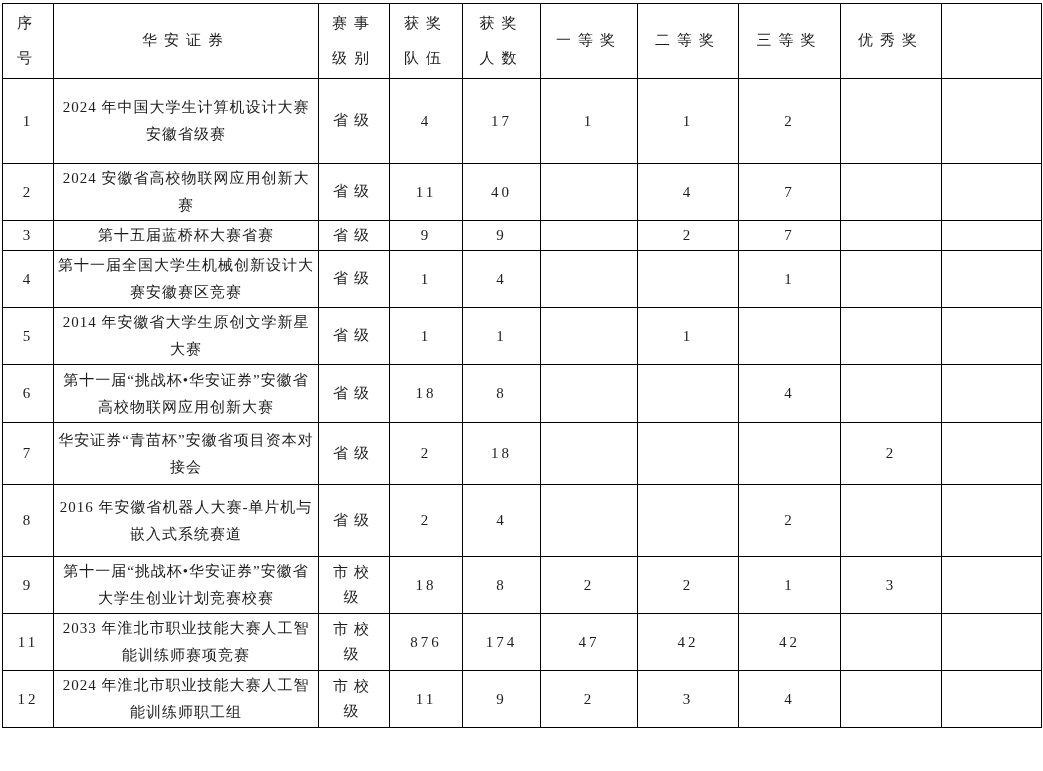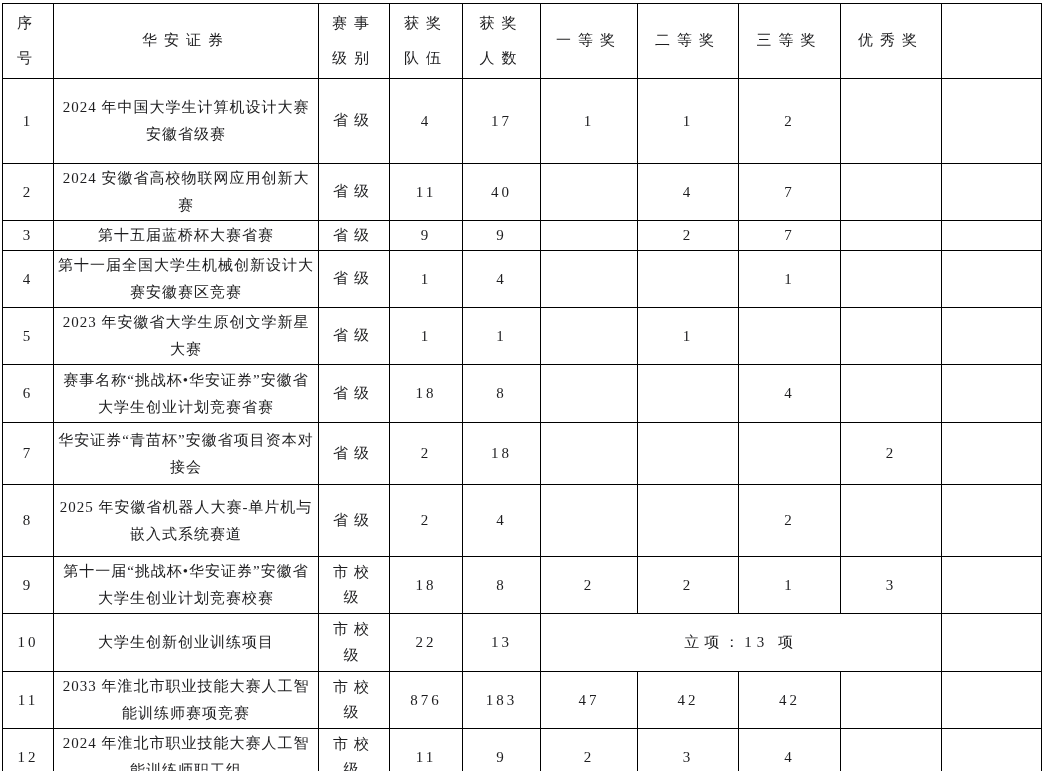--- a/index.html
+++ b/index.html
@@ -134,34 +134,34 @@
       <td class="num">4</td>
       <td class="num"></td>
       <td class="num"></td>
       <td class="num">1</td>
       <td class="num"></td>
       <td class="num"></td>
     </tr>
 
     <tr style="height:57px">
       <td class="num">5</td>
-      <td class="name">2023 年安徽省大学生原创文学新星大赛</td>
+      <td class="name">2014 年安徽省大学生原创文学新星大赛</td>
       <td class="lvl">省级</td>
       <td class="num">1</td>
       <td class="num">1</td>
       <td class="num"></td>
       <td class="num">1</td>
       <td class="num"></td>
       <td class="num"></td>
       <td class="num"></td>
     </tr>
 
     <tr style="height:58px">
       <td class="num">6</td>
-      <td class="name">赛事名称“挑战杯•华安证券”安徽省大学生创业计划竞赛省赛</td>
+      <td class="name">第十一届“挑战杯•华安证券”安徽省高校物联网应用创新大赛</td>
       <td class="lvl">省级</td>
       <td class="num">18</td>
       <td class="num">8</td>
       <td class="num"></td>
       <td class="num"></td>
       <td class="num">4</td>
       <td class="num"></td>
       <td class="num"></td>
     </tr>
 
@@ -173,21 +173,21 @@
       <td class="num">18</td>
       <td class="num"></td>
       <td class="num"></td>
       <td class="num"></td>
       <td class="num">2</td>
       <td class="num"></td>
     </tr>
 
     <tr style="height:72px">
       <td class="num">8</td>
-      <td class="name">2025 年安徽省机器人大赛-单片机与嵌入式系统赛道</td>
+      <td class="name">2016 年安徽省机器人大赛-单片机与嵌入式系统赛道</td>
       <td class="lvl">省级</td>
       <td class="num">2</td>
       <td class="num">4</td>
       <td class="num"></td>
       <td class="num"></td>
       <td class="num">2</td>
       <td class="num"></td>
       <td class="num"></td>
     </tr>
 
@@ -198,38 +198,28 @@
 级</td>
       <td class="num">18</td>
       <td class="num">8</td>
       <td class="num">2</td>
       <td class="num">2</td>
       <td class="num">1</td>
       <td class="num">3</td>
       <td class="num"></td>
     </tr>
 
-    <tr style="height:58px">
-      <td class="num">10</td>
-      <td class="name">大学生创新创业训练项目</td>
-      <td class="lvl">市校
-级</td>
-      <td class="num">22</td>
-      <td class="num">13</td>
-      <td class="note" colspan="4">立项：13 项</td>
-      <td class="num"></td>
-    </tr>
 
     <tr style="height:56px">
       <td class="num">11</td>
       <td class="name">2033 年淮北市职业技能大赛人工智能训练师赛项竞赛</td>
       <td class="lvl">市校
 级</td>
       <td class="num">876</td>
-      <td class="num">183</td>
+      <td class="num">174</td>
       <td class="num">47</td>
       <td class="num">42</td>
       <td class="num">42</td>
       <td class="num"></td>
       <td class="num"></td>
     </tr>
 
     <tr style="height:54px">
       <td class="num">12</td>
       <td class="name">2024 年淮北市职业技能大赛人工智能训练师职工组</td>

